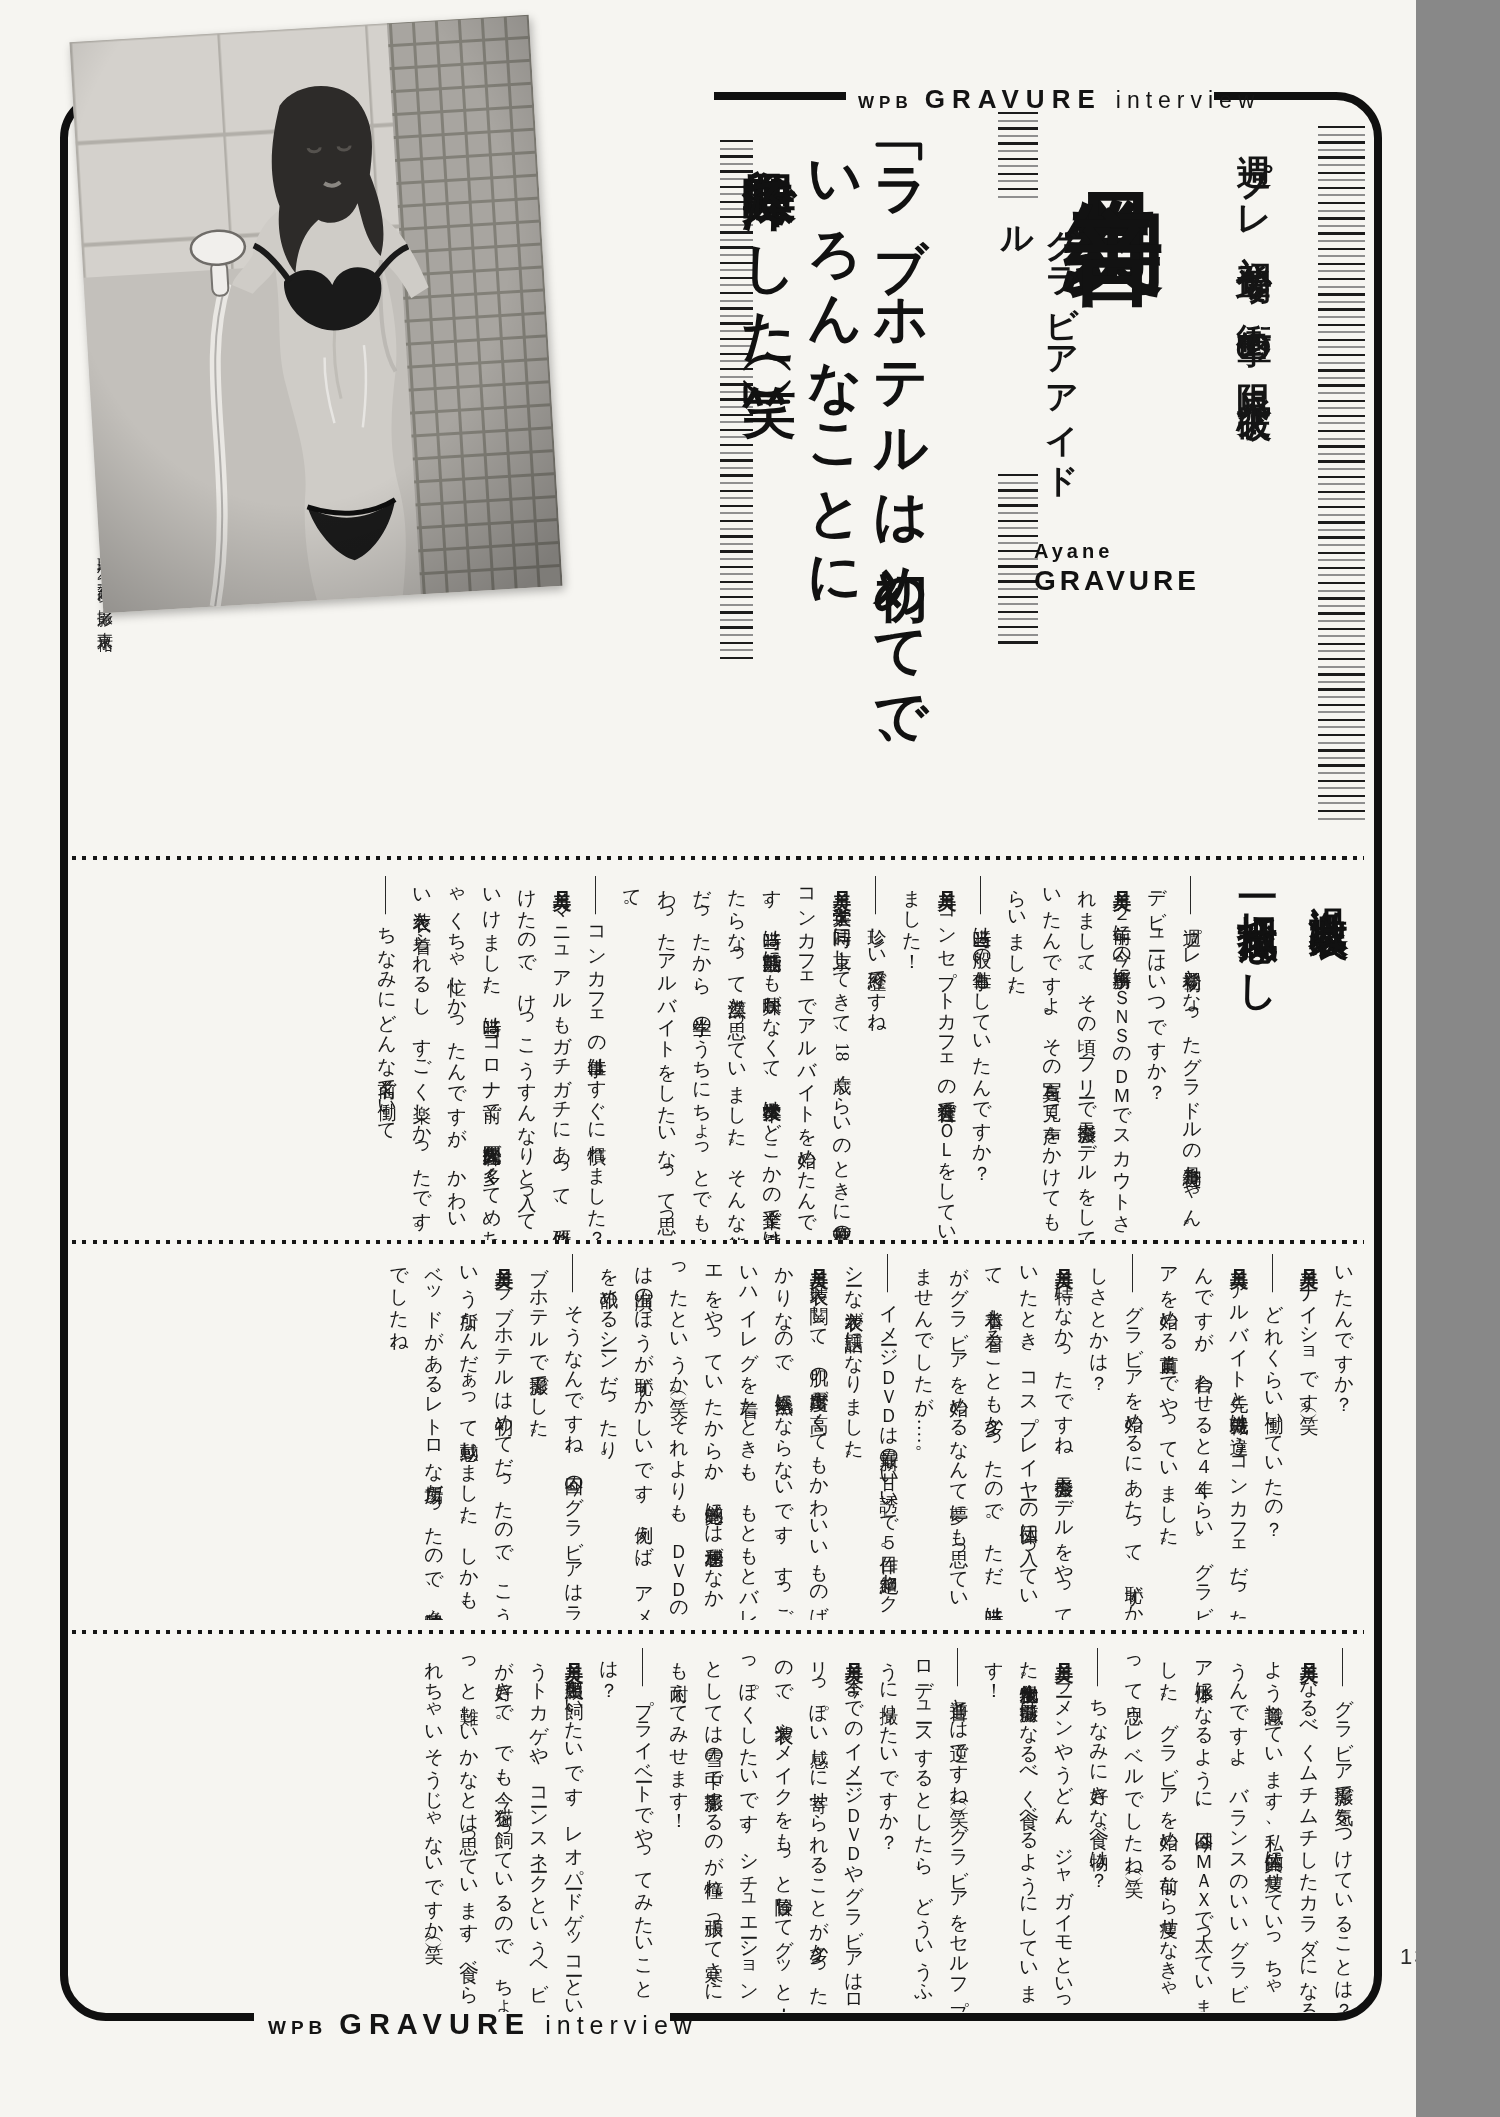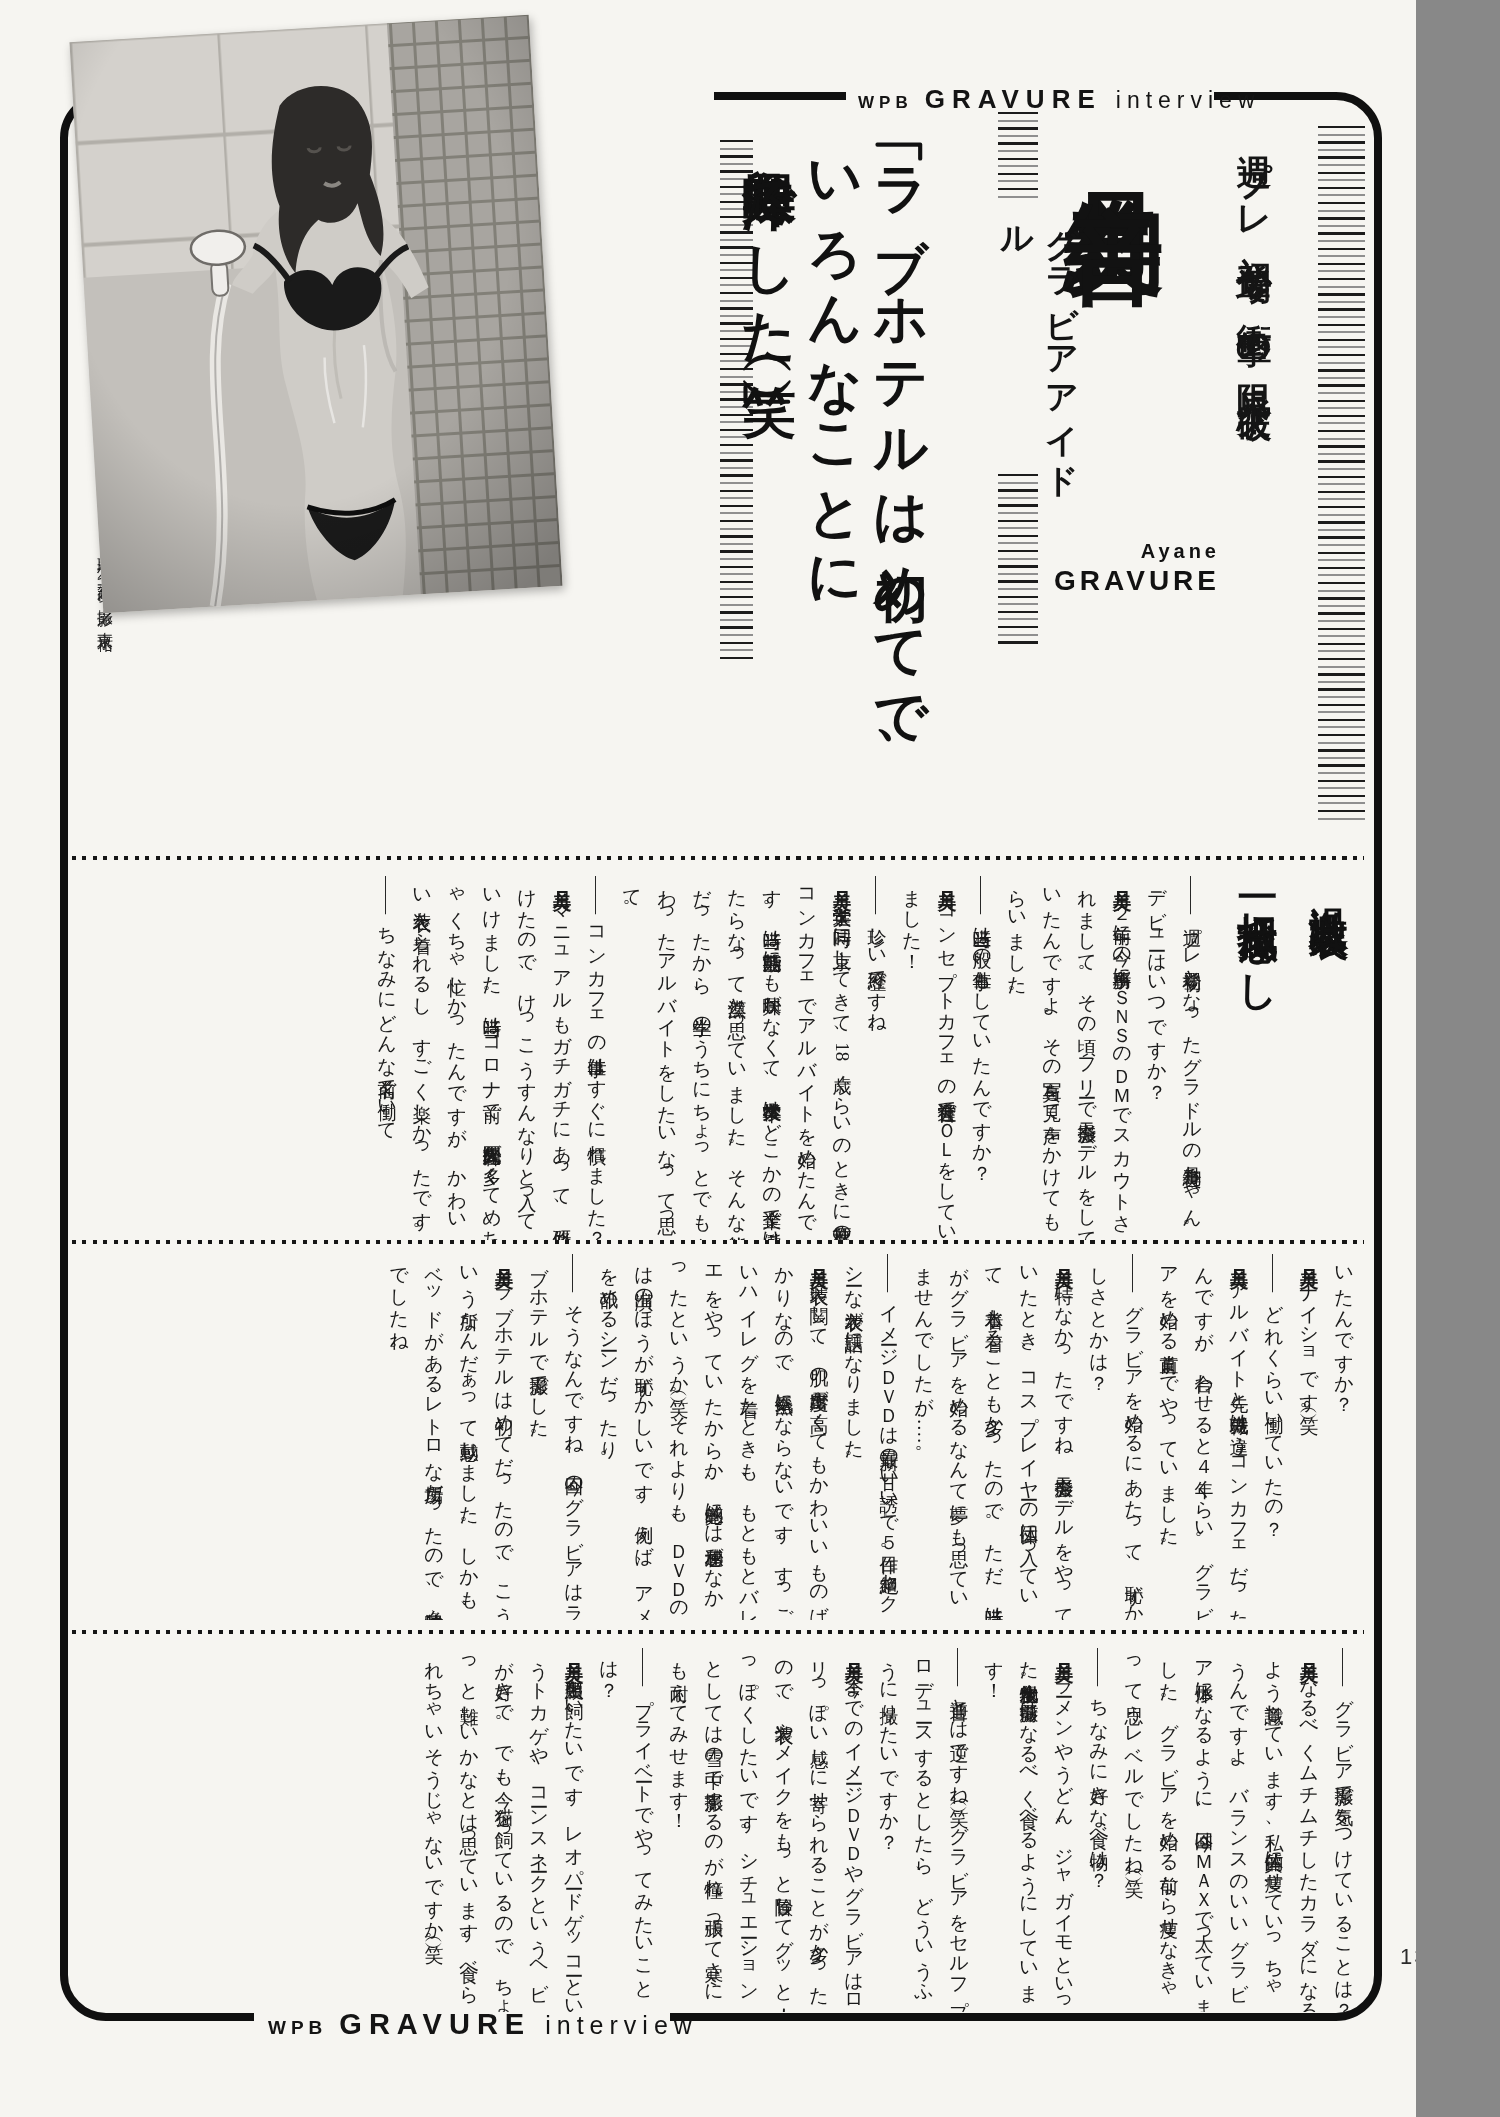--- a/index.html
+++ b/index.html
@@ -28,21 +28,21 @@
   .wm-int{font-weight:500; letter-spacing:6px; margin-left:14px;}
   .wm-hdr .wm-wpb{font-size:17px;} .wm-hdr .wm-grav{font-size:26px;} .wm-hdr .wm-int{font-size:23px;}
   .wm-ftr .wm-wpb{font-size:19px;} .wm-ftr .wm-grav{font-size:29px;} .wm-ftr .wm-int{font-size:25px;}
   
   .v{writing-mode:vertical-rl; text-orientation:mixed;}
   
   .tagline{position:absolute; left:1230px; top:128px; height:740px;
     font-size:35px; font-weight:900; letter-spacing:7px; color:#151515;}
   .main-title{position:absolute; left:1048px; top:110px; height:460px; margin:0;
     font-size:100px; font-weight:900; letter-spacing:4px; color:#121212;}
-  .romaji{position:absolute; left:1034px; top:540px; width:186px; text-align:right; color:#121212;}
+  .romaji{position:absolute; left:1034px; top:540px; width:186px; text-align:left; color:#121212;}
   .romaji-first{font-size:20px; font-weight:700; letter-spacing:4px;}
   .romaji-last{font-size:28px; font-weight:900; letter-spacing:4px; margin-top:2px;}
   .role{position:absolute; left:994px; top:204px; height:300px;
     font-size:33px; font-weight:900; letter-spacing:2px;}
   .quote{position:absolute; left:737px; top:126px; height:780px;
     font-size:54px; font-weight:900; letter-spacing:4px; line-height:66px; color:#111;}
   .quote .qline{margin:0;}
   .credit{position:absolute; left:94px; top:545px; height:300px;
     font-size:16px; letter-spacing:2px; color:#222;
     font-family:"Liberation Serif", serif;}

